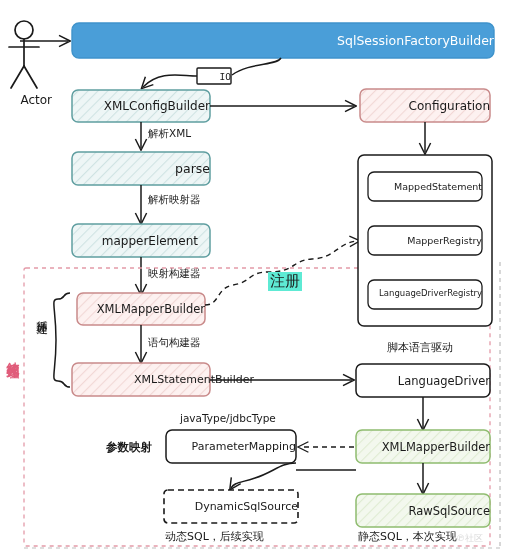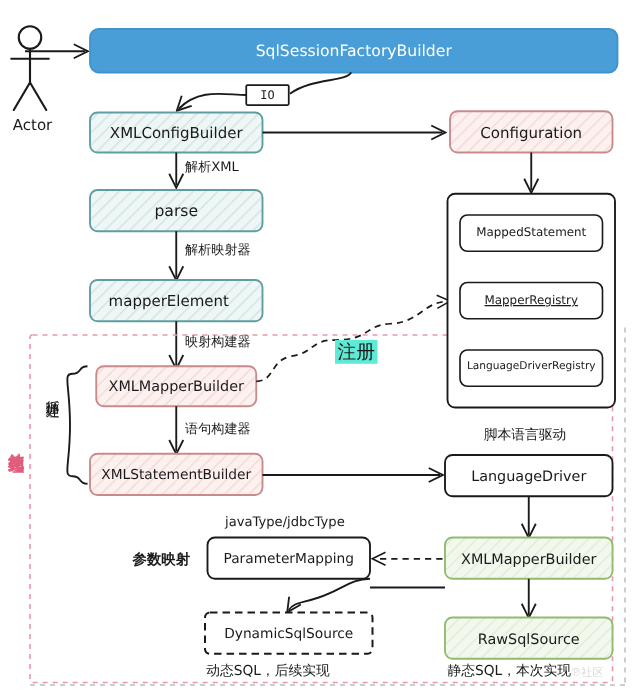--- a/index.html
+++ b/index.html
@@ -1,21 +1,21 @@
 <!DOCTYPE html>
 <html><head>
 <meta charset="utf-8">
 <style>
   html,body{margin:0;padding:0;background:#fff;}
   body{width:512px;height:559px;overflow:hidden;
        font-family:"DejaVu Sans","Liberation Sans",sans-serif;}
   #stage{position:relative;width:512px;height:559px;background:#ffffff;}
   svg#canvas{position:absolute;left:0;top:0;width:512px;height:559px;}
   .node-label{
-    position:absolute;display:flex;align-items:center;justify-content:center;
+    position:absolute;display:flex;align-items:center;justify-content:flex-end;
     text-align:center;pointer-events:none;color:#1a1a1a;
     font-family:"DejaVu Sans","Liberation Sans",sans-serif;
   }
   .edge-label{
     position:absolute;white-space:nowrap;color:#1a1a1a;
     font-family:"DejaVu Sans","Liberation Sans",sans-serif;
   }
   .vert-label{
     position:absolute;writing-mode:vertical-rl;text-orientation:upright;
     white-space:nowrap;letter-spacing:1px;
@@ -154,33 +154,33 @@
   </div>
 
   <div class="node-label" style="left:72px;top:224px;width:126px;height:33px;font-size:12px;">
     <span>mapperElement</span>
   </div>
 
   <div class="node-label" style="left:77px;top:293px;width:128px;height:32px;font-size:11.5px;">
     <span>XMLMapperBuilder</span>
   </div>
 
-  <div class="node-label" style="left:72px;top:363px;width:138px;height:33px;font-size:11px;">
+  <div class="node-label" style="left:72px;top:363px;width:138px;height:33px;font-size:11px;padding-left:44px;">
     <span>XMLStatementBuilder</span>
   </div>
 
   <div class="node-label" style="left:360px;top:89px;width:130px;height:33px;font-size:12px;">
     <span>Configuration</span>
   </div>
 
   <div class="node-label" style="left:368px;top:172px;width:114px;height:29px;font-size:9.5px;">
     <span>MappedStatement</span>
   </div>
 
-  <div class="node-label" style="left:368px;top:226px;width:114px;height:29px;font-size:9.5px;text-decoration:underline;">
+  <div class="node-label" style="left:368px;top:226px;width:114px;height:29px;font-size:9.5px;">
     <span>MapperRegistry</span>
   </div>
 
   <div class="node-label" style="left:368px;top:280px;width:114px;height:26px;font-size:8.5px;">
     <span>LanguageDriverRegistry</span>
   </div>
 
   <div class="node-label" style="left:356px;top:364px;width:134px;height:33px;font-size:11.5px;">
     <span>LanguageDriver</span>
   </div>

